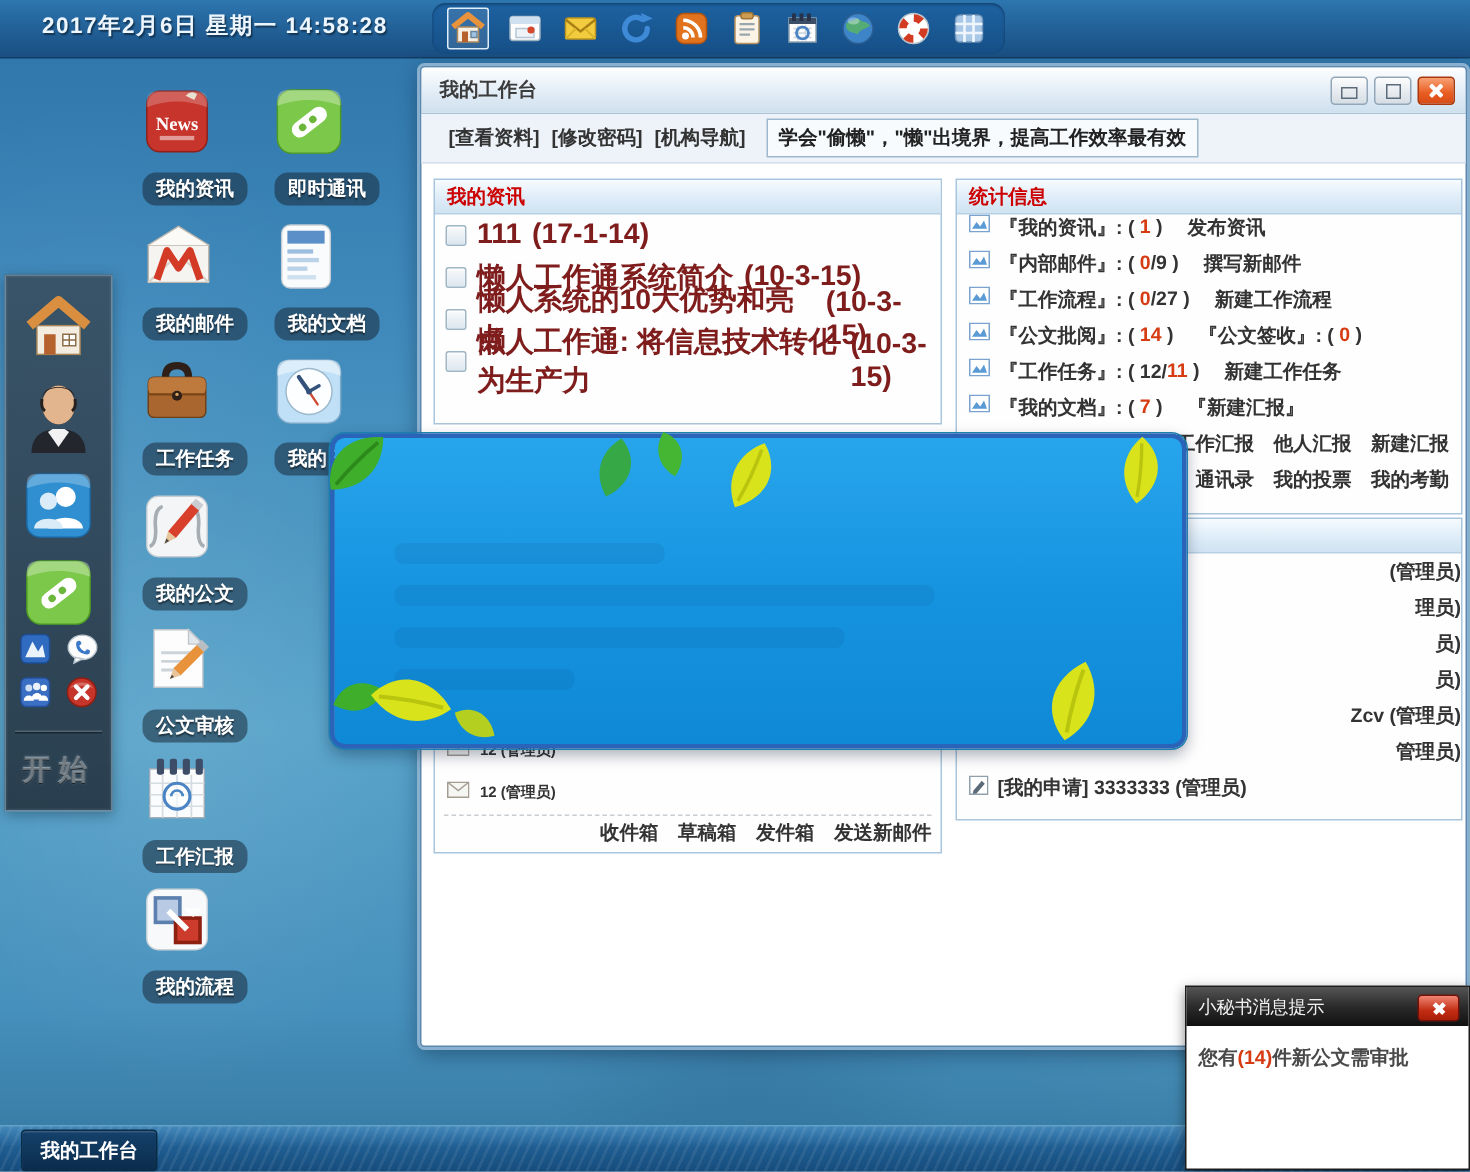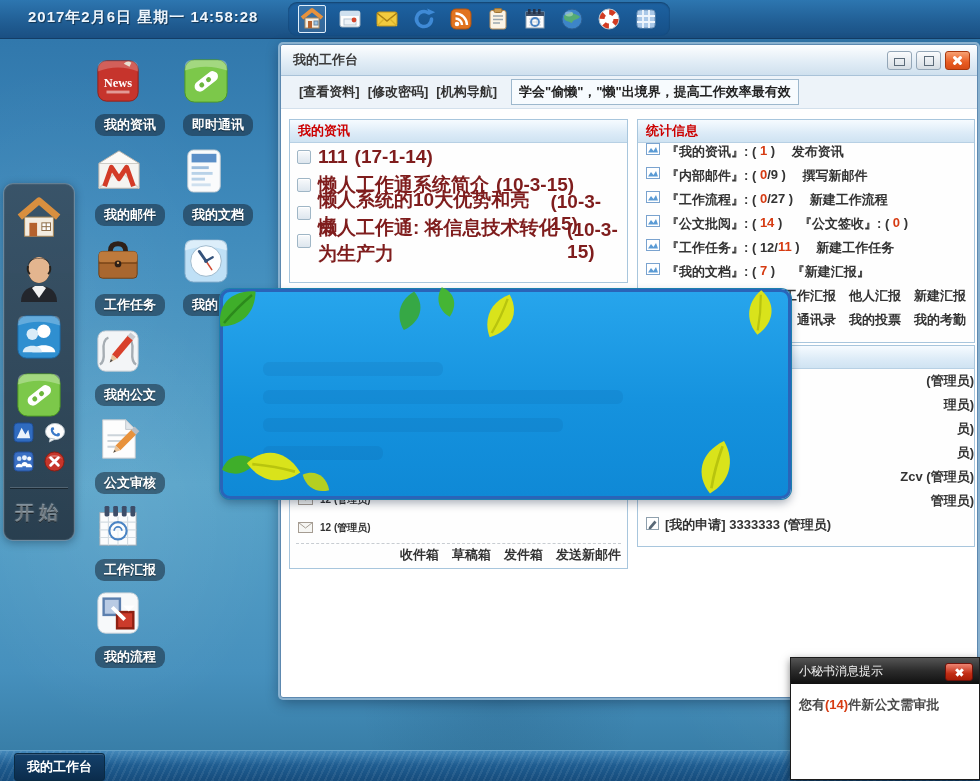--- a/index.html
+++ b/index.html
@@ -21,21 +21,21 @@
     background:linear-gradient(180deg,#2d76b0,#205d93 60%,#1a4f82);border-bottom:1px solid #133d66;}
   #clock{position:absolute;left:28px;top:8px;font-size:15px;font-weight:bold;color:#eef6fd;
     text-shadow:1px 1px 1px rgba(0,0,0,.45);letter-spacing:1px;}
   #toolbar{position:absolute;left:288px;top:2px;width:382px;height:34px;border-radius:9px;
     background:linear-gradient(180deg,#1d62a2,#164f86);box-shadow:inset 0 1px 2px rgba(0,0,0,.35);
     display:flex;align-items:center;gap:11px;padding:0 10px;box-sizing:border-box;}
   .tbi{width:26px;height:26px;display:flex;align-items:center;justify-content:center;cursor:pointer;}
   .tbi.sel{border:1px solid #dfeefb;border-radius:2px;background:rgba(255,255,255,.12);}
 
   
-  #dock{position:absolute;left:3px;top:183px;width:70px;height:356px;z-index:3;border-radius:10px;
+  #dock{position:absolute;left:3px;top:183px;width:70px;height:356px;z-index:3;border-radius:0;
     background:linear-gradient(180deg,rgba(56,76,93,.88),rgba(36,52,66,.9));
     border:1px solid rgba(150,182,206,.55);box-shadow:inset 0 0 0 1px rgba(255,255,255,.06),0 2px 8px rgba(0,20,40,.35);}
   .dockitem{position:absolute;left:0;width:70px;display:flex;justify-content:center;cursor:pointer;}
   #dock .divider{position:absolute;left:6px;top:303px;width:58px;height:1px;background:rgba(255,255,255,.18);box-shadow:0 1px 0 rgba(0,0,0,.4);}
   #startlabel{position:absolute;left:0;top:316px;width:70px;text-align:center;
     font-size:19px;font-weight:bold;letter-spacing:5px;color:rgba(225,238,248,.38);
     text-shadow:0 1px 0 rgba(0,0,0,.55),0 0 2px rgba(255,255,255,.35);cursor:pointer;}
   .smgrid{position:absolute;left:9px;top:238px;width:52px;display:flex;flex-wrap:wrap;gap:8px 10px;}
   .smgrid .sm{width:21px;height:21px;cursor:pointer;}
 

